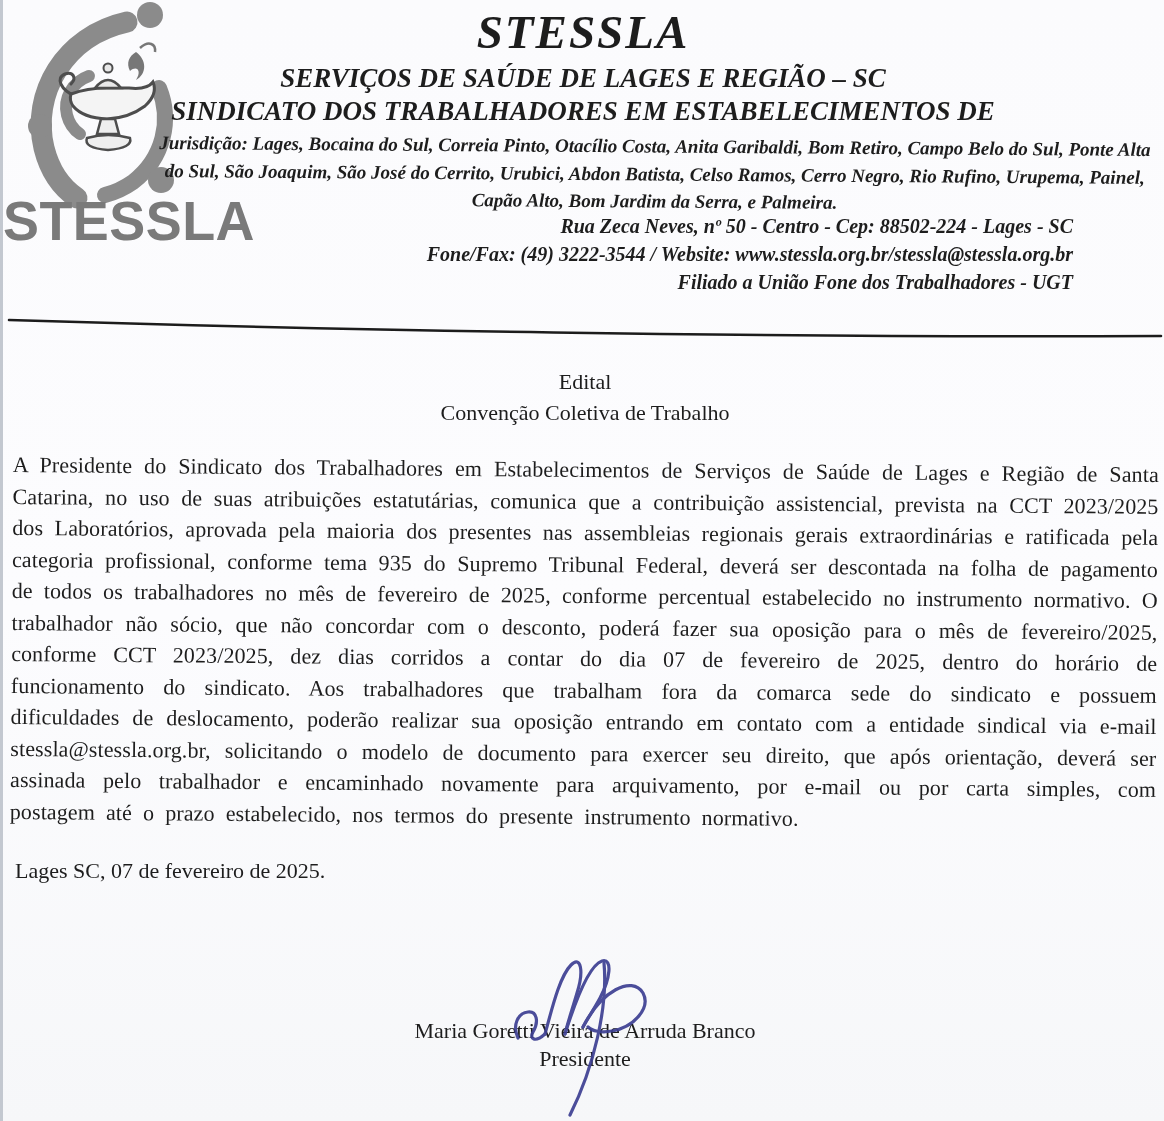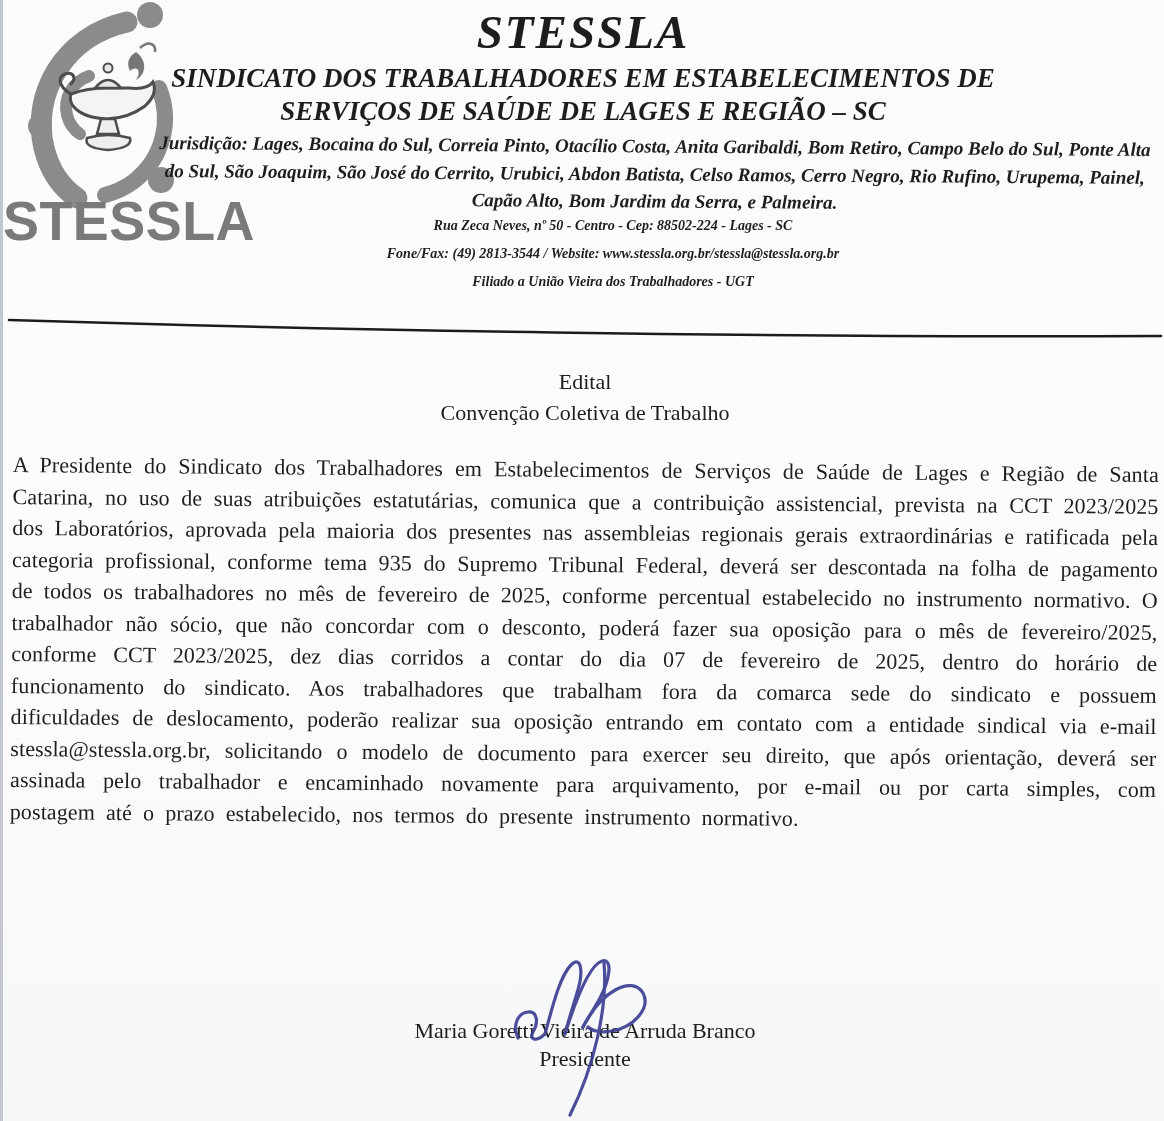--- a/index.html
+++ b/index.html
@@ -39,22 +39,22 @@
   }
   .hdr-jur {
     left:148px; width:1008px; top:129px;
     text-align:center;
     font-size:19px; font-weight:bold; font-style:italic;
     line-height:27.5px;
     transform:rotate(0.4deg); transform-origin:left top;
   }
   .hdr-contact {
     left:150px; width:920px; top:212px;
-    text-align:center;
-    font-size:14px; font-weight:bold; font-style:italic;
+    text-align:right;
+    font-size:20px; font-weight:bold; font-style:italic;
     line-height:28px;
   }
   .website-part { }
 
   .divider-svg { left:0; top:316px; width:1164px; height:30px; }
 
   .doc-title {
     left:0; width:1164px; top:366px;
     text-align:center; font-size:22px; line-height:31px;
   }
@@ -96,47 +96,48 @@
       <path d="M92,117 L106,117 L110,132 L88,132 Z" fill="#eeeeee" stroke="#4d4d4d" stroke-width="2.5"></path>
       <path d="M78,136 Q99,130 121,136 Q124,146 99,148 Q74,146 78,136 Z" fill="#eeeeee" stroke="#4d4d4d" stroke-width="2.5"></path>
     </g>
   </svg>
 
   <div class="abs wordmark">STESSLA</div>
 
   <div class="abs hdr-title">STESSLA</div>
 
   <div class="abs hdr-org">
+    <div>SERVIÇOS DE SAÚDE DE LAGES E REGIÃO – SC</div>
     <div>SINDICATO DOS TRABALHADORES EM ESTABELECIMENTOS DE</div>
-    <div>SERVIÇOS DE SAÚDE DE LAGES E REGIÃO – SC</div>
   </div>
 
   <div class="abs hdr-jur">
     <span>Jurisdição:</span><span> Lages, Bocaina do Sul, Correia Pinto, Otacílio Costa, Anita Garibaldi, Bom Retiro, Campo Belo do Sul, Ponte Alta do Sul, São Joaquim, São José do Cerrito, Urubici, Abdon Batista, Celso Ramos, Cerro Negro, Rio Rufino, Urupema, Painel, Capão Alto, Bom Jardim da Serra, e Palmeira.</span>
   </div>
 
   <div class="abs hdr-contact">
     <div>Rua Zeca Neves, nº 50 - Centro - Cep: 88502-224 - Lages - SC</div>
     <div>
-      <span>Fone/Fax: (49) 2813-3544 / </span><span class="website-part">Website: www.stessla.org.br/stessla@stessla.org.br</span>
+      <span>Fone/Fax: (49) 3222-3544 / </span><span class="website-part">Website: www.stessla.org.br/stessla@stessla.org.br</span>
     </div>
-    <div>Filiado a União Vieira dos Trabalhadores - UGT</div>
+    <div>Filiado a União Fone dos Trabalhadores - UGT</div>
   </div>
 
   <svg class="abs divider-svg" viewBox="0 0 1164 30" preserveAspectRatio="none" aria-hidden="true">
     <path d="M6,4 C320,14 760,22 1158,20" stroke="#1c1c1c" stroke-width="2.6" fill="none" stroke-linecap="round"></path>
   </svg>
 
   <div class="abs doc-title">
     <div>Edital</div>
     <div>Convenção Coletiva de Trabalho</div>
   </div>
 
   <div class="abs body-text">A Presidente do Sindicato dos Trabalhadores em Estabelecimentos de Serviços de Saúde de Lages e Região de Santa Catarina, no uso de suas atribuições estatutárias, comunica que a contribuição assistencial, prevista na CCT 2023/2025 dos Laboratórios, aprovada pela maioria dos presentes nas assembleias regionais gerais extraordinárias e ratificada pela categoria profissional, conforme tema 935 do Supremo Tribunal Federal, deverá ser descontada na folha de pagamento de todos os trabalhadores no mês de fevereiro de 2025, conforme percentual estabelecido no instrumento normativo. O trabalhador não sócio, que não concordar com o desconto, poderá fazer sua oposição para o mês de fevereiro/2025, conforme CCT 2023/2025, dez dias corridos a contar do dia 07 de fevereiro de 2025, dentro do horário de funcionamento do sindicato. Aos trabalhadores que trabalham fora da comarca sede do sindicato e possuem dificuldades de deslocamento, poderão realizar sua oposição entrando em contato com a entidade sindical via e-mail stessla@stessla.org.br, solicitando o modelo de documento para exercer seu direito, que após orientação, deverá ser assinada pelo trabalhador e encaminhado novamente para arquivamento, por e-mail ou por carta simples, com postagem até o prazo estabelecido, nos termos do presente instrumento normativo.</div>
 
+  <div class="abs date-line">Lages SC, 07 de fevereiro de 2025.</div>
 
   <svg class="abs signature-svg" viewBox="0 0 172 182" aria-hidden="true">
     <g fill="none" stroke="#3d3f92" stroke-width="3.2" stroke-linecap="round" opacity="0.92">
       <path d="M12,95 C6,82 12,70 22,69 C31,68 33,79 27,89 C23,96 29,100 39,91"></path>
       <path d="M39,91 C45,70 53,34 65,22 C75,12 78,28 71,50 C66,67 61,82 59,91"></path>
       <path d="M59,91 C70,56 84,22 96,18 C107,15 104,36 94,55 C88,66 81,77 77,84"></path>
       <path d="M77,84 C95,48 126,32 137,50 C145,65 128,84 106,88 C95,90 86,88 82,84"></path>
       <path d="M98,20 C102,64 88,124 64,172"></path>
     </g>
   </svg>

